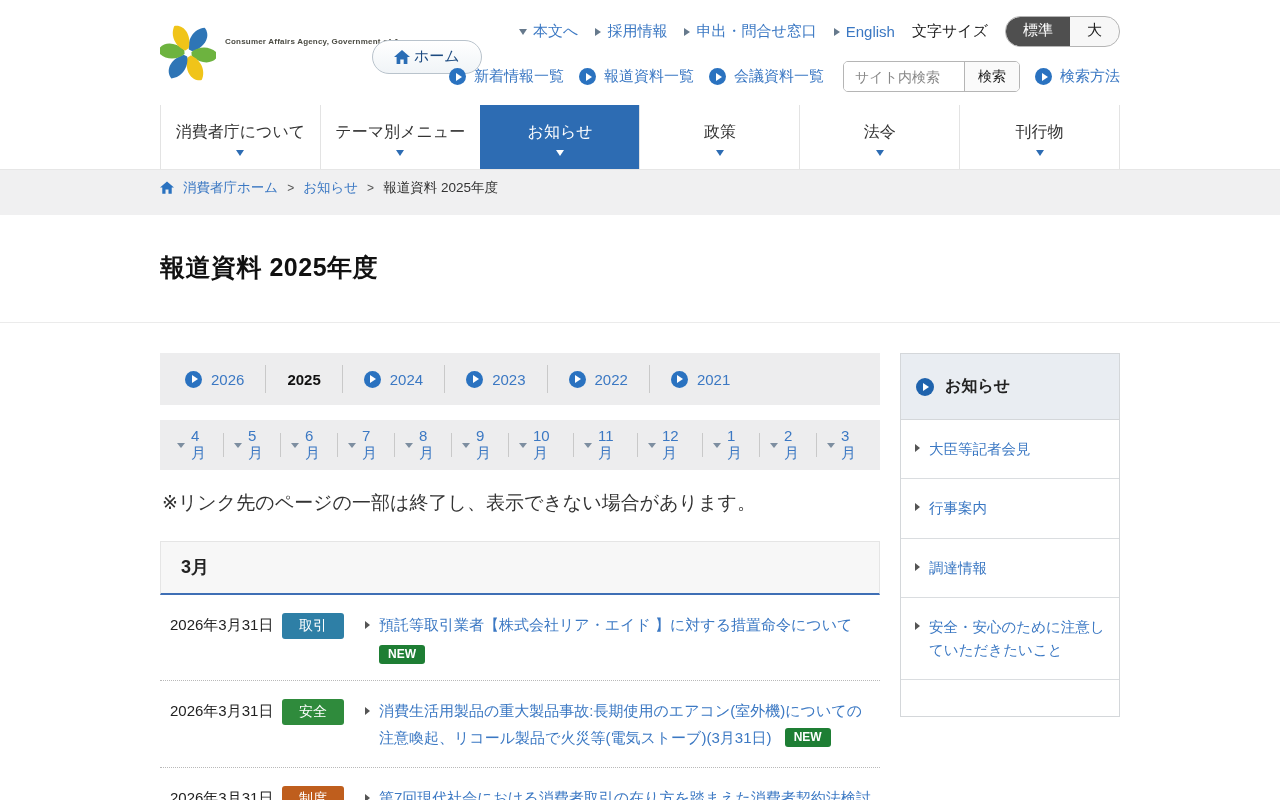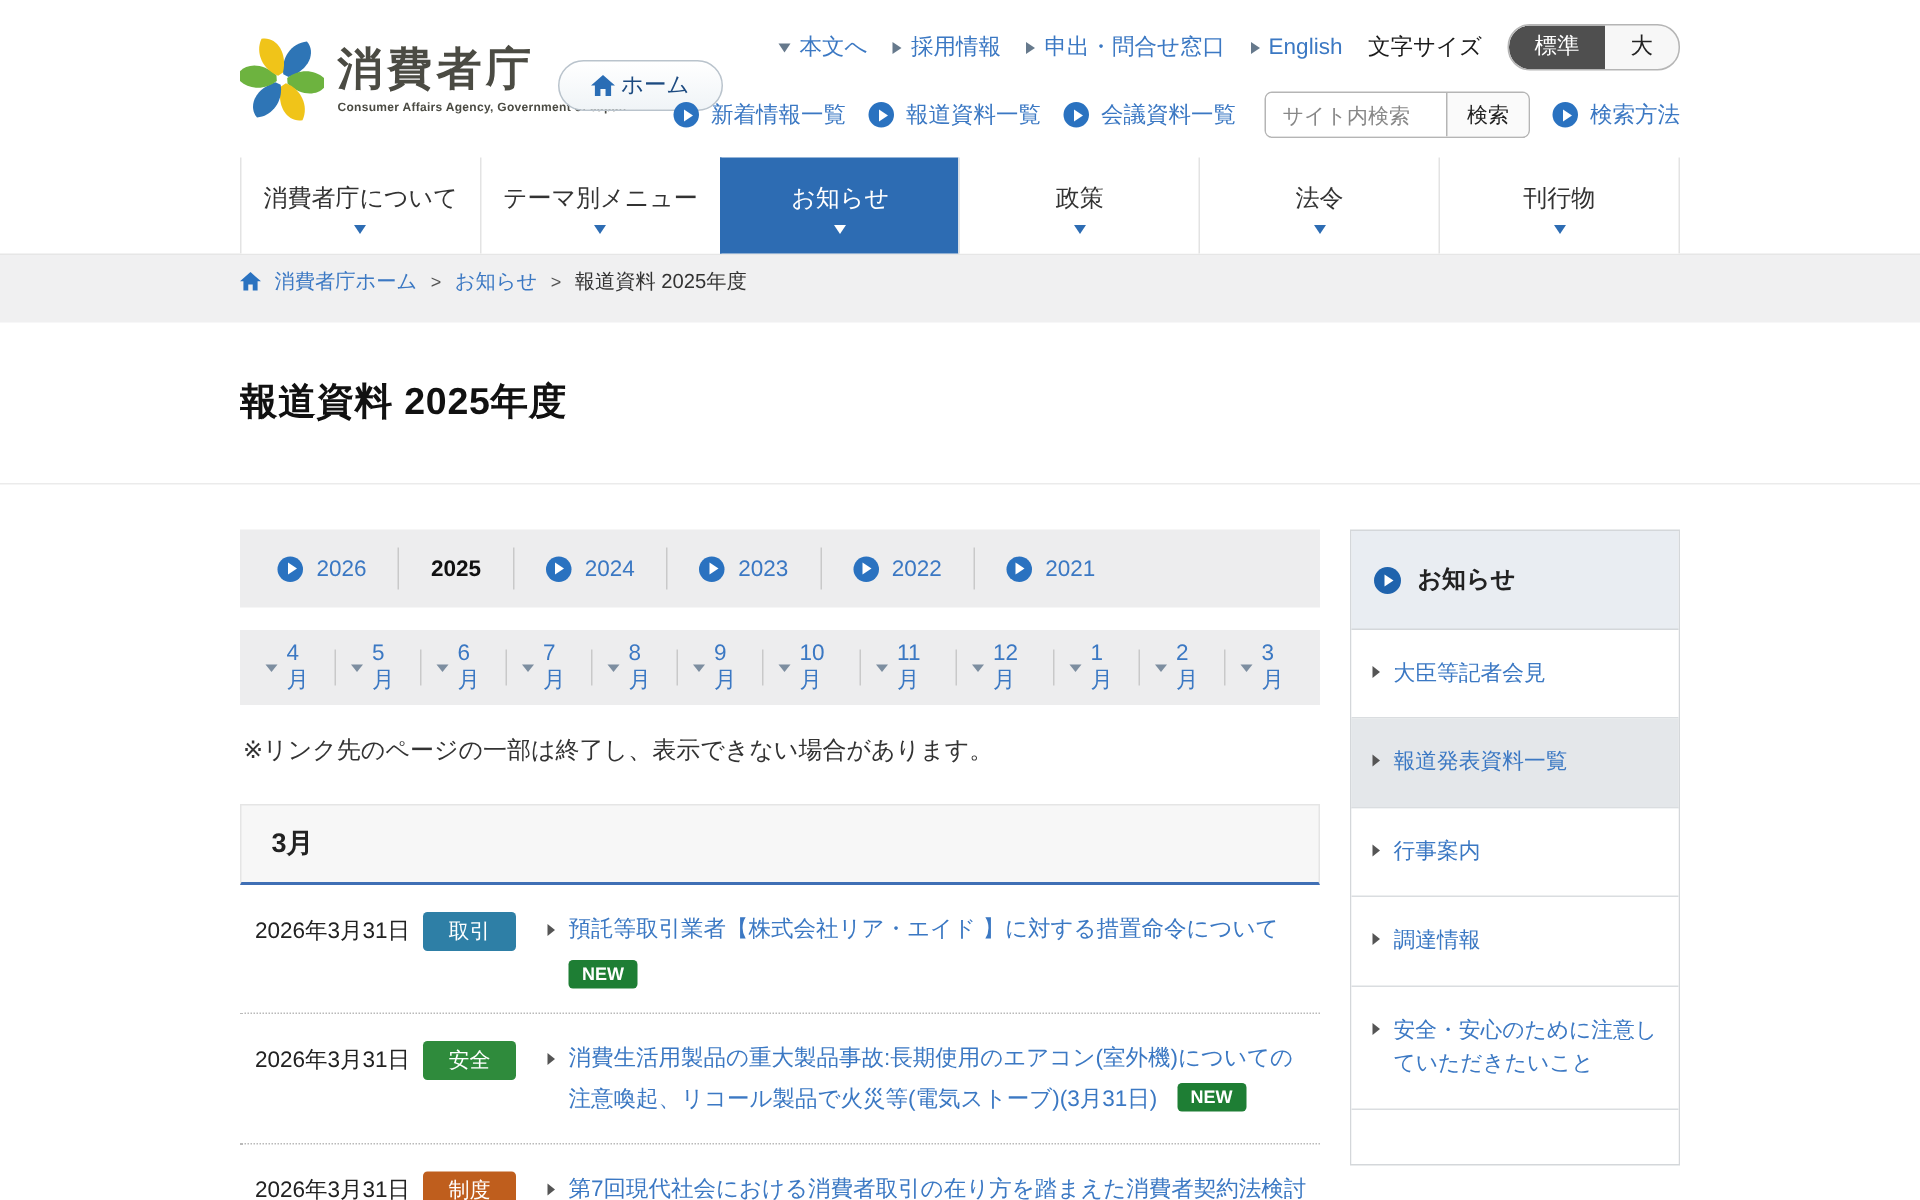--- a/index.html
+++ b/index.html
@@ -76,21 +76,21 @@
   .year-bar { background:#ededee; display:flex; align-items:center; height:52px; padding:0 4px; margin-bottom:15px; }
   .year-tab { display:flex; align-items:center; gap:9px; padding:0 21px; border-right:1px solid #c9c9c9; height:28px; }
   .year-tab:last-child { border-right:none; }
   .year-label { color:#3b78c3; font-size:15px; }
   .year-tab.current .year-label { color:#111; font-weight:bold; }
   .month-bar { background:#ededee; display:flex; align-items:center; height:50px; padding:0 7px; margin-bottom:20px; }
   .month-tab { display:flex; align-items:center; gap:6px; padding:0 10px; border-right:1px solid #c9c9c9; height:24px; }
   .month-tab:last-child { border-right:none; }
   .month-label { color:#3b78c3; font-size:15px; }
 
-  .note-text { font-size:16px; color:#333; margin:20px 0 25px 2px; }
+  .note-text { font-size:19px; color:#333; margin:20px 0 25px 2px; }
 
   .month-section-header { background:#f7f7f7; border:1px solid #e5e5e5; border-bottom:2px solid #3f6fb5; padding:13px 20px 14px; font-size:18px; font-weight:bold; color:#222; }
 
   
   .news-item { display:flex; align-items:flex-start; padding:17px 0 16px 10px; border-bottom:1px dotted #b9b9b9; }
   .news-date { width:112px; font-size:15px; color:#222; padding-top:4px; flex-shrink:0; }
   .cat-badge { width:62px; height:26px; border-radius:3px; color:#fff; font-size:14px; display:flex; align-items:center; justify-content:center; flex-shrink:0; margin-right:21px; margin-top:1px; }
   .news-arrow { margin-top:9px; margin-right:9px; }
   .news-text { flex:1; font-size:15px; line-height:1.75; padding-right:4px; }
   .news-link { color:#3b78c3; }
@@ -113,21 +113,20 @@
     <div class="logo-block">
       <svg width="56" height="58" viewBox="-32 -32 64 64">
         <path d="M1,-4 C-1,-16 7,-28 19,-29 C26,-21 21,-7 5,-2 Z" fill="#2e75b6"></path>
         <path d="M1,-4 C-1,-16 7,-28 19,-29 C26,-21 21,-7 5,-2 Z" fill="#6db33f" transform="rotate(60)"></path>
         <path d="M1,-4 C-1,-16 7,-28 19,-29 C26,-21 21,-7 5,-2 Z" fill="#f0c419" transform="rotate(120)"></path>
         <path d="M1,-4 C-1,-16 7,-28 19,-29 C26,-21 21,-7 5,-2 Z" fill="#2e75b6" transform="rotate(180)"></path>
         <path d="M1,-4 C-1,-16 7,-28 19,-29 C26,-21 21,-7 5,-2 Z" fill="#6db33f" transform="rotate(240)"></path>
         <path d="M1,-4 C-1,-16 7,-28 19,-29 C26,-21 21,-7 5,-2 Z" fill="#f0c419" transform="rotate(300)"></path>
       </svg>
       <div class="logo-text">
-        <div class="agency-name">消費者庁</div>
         <div class="agency-sub">Consumer Affairs Agency, Government of Japan</div>
       </div>
     </div>
 
     <a class="home-btn">
       <svg width="16" height="14" viewBox="0 0 16 14">
           <path d="M8 0 L16 7 H13.4 V14 H9.7 V9.4 H6.3 V14 H2.6 V7 H0 Z" fill="#2a6db5"></path>
         </svg>
       <span>ホーム</span>
     </a>
@@ -368,24 +367,20 @@
     <div class="sidebar-header">
       <span class="circle-icon">
           <span class="tri-right c-white"></span>
         </span>
       <span>お知らせ</span>
     </div>
     <a class="side-item">
       <span class="tri-right c-gray side-tri"></span>
       <span>大臣等記者会見</span>
     </a>
-    <a class="side-item current">
-      <span class="tri-right c-gray side-tri"></span>
-      <span>報道発表資料一覧</span>
-    </a>
     <a class="side-item">
       <span class="tri-right c-gray side-tri"></span>
       <span>行事案内</span>
     </a>
     <a class="side-item">
       <span class="tri-right c-gray side-tri"></span>
       <span>調達情報</span>
     </a>
     <a class="side-item">
       <span class="tri-right c-gray side-tri"></span>

